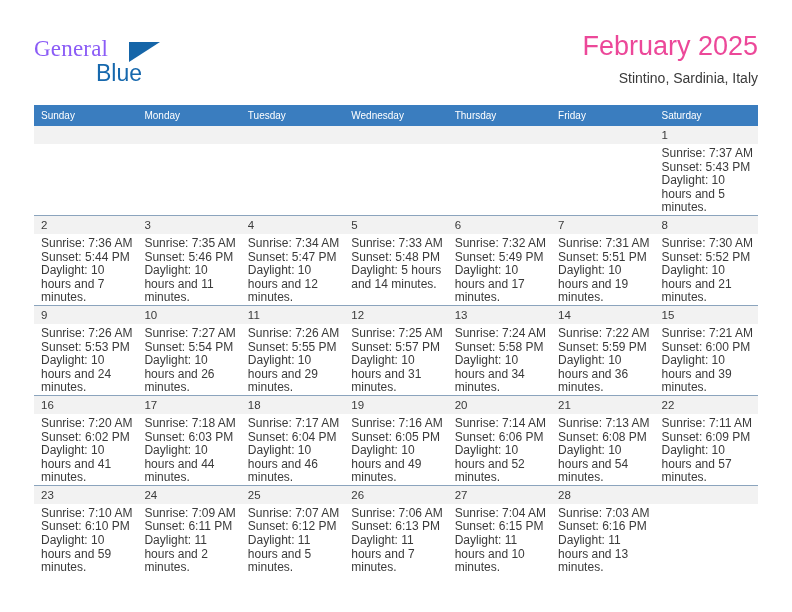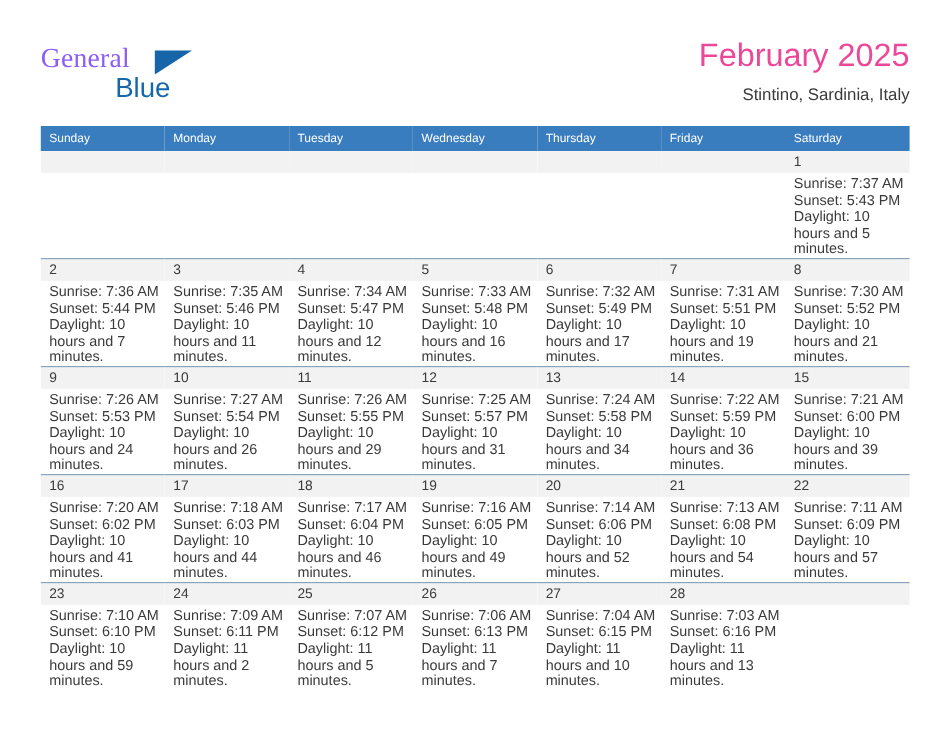--- a/index.html
+++ b/index.html
@@ -232,21 +232,21 @@
               <div>Sunrise: 7:34 AM</div>
               <div>Sunset: 5:47 PM</div>
               <div class="wrap2">Daylight: 10 hours and 12 minutes.</div>
             </div>
           </td>
           <td>
             <div class="daynum">5</div>
             <div class="info">
               <div>Sunrise: 7:33 AM</div>
               <div>Sunset: 5:48 PM</div>
-              <div class="wrap2">Daylight: 10 hours and 16 minutes.</div>
+              <div class="wrap2">Daylight: 5 hours and 14 minutes.</div>
             </div>
           </td>
           <td>
             <div class="daynum">6</div>
             <div class="info">
               <div>Sunrise: 7:32 AM</div>
               <div>Sunset: 5:49 PM</div>
               <div class="wrap2">Daylight: 10 hours and 17 minutes.</div>
             </div>
           </td>

